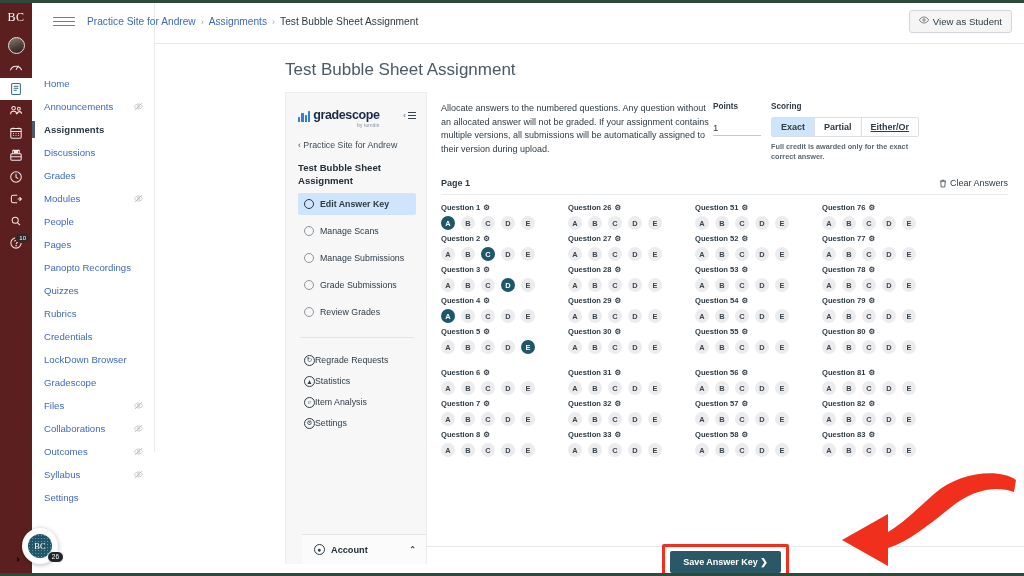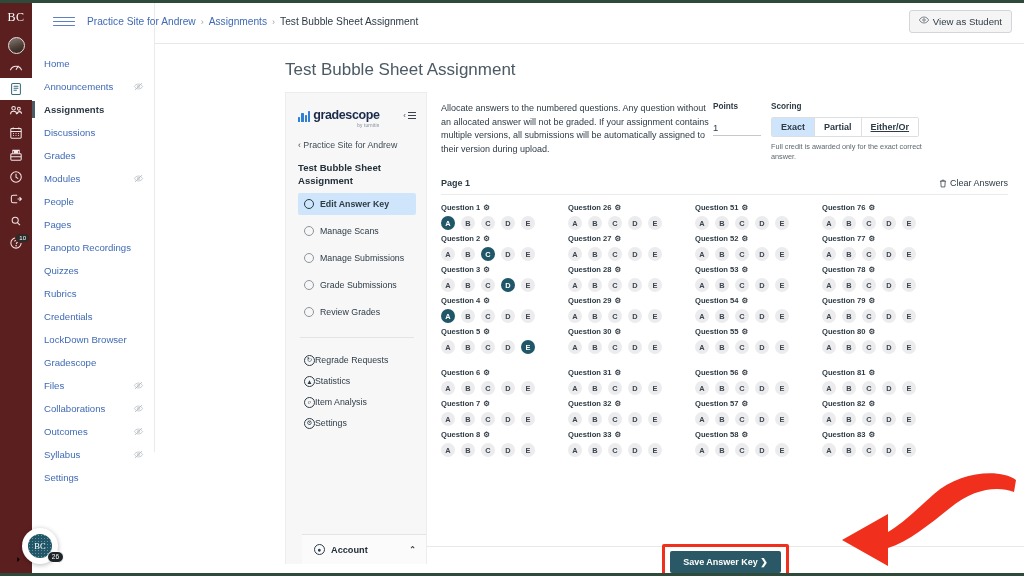--- a/index.html
+++ b/index.html
@@ -49,21 +49,21 @@
   }
   .gn-collapse {
     position: absolute; bottom: 10px; left: 0; width: 32px;
     display: flex; align-items: center; justify-content: center;
   }
 
   
   .course-nav {
     width: 123px; flex: 0 0 123px; height: 452px;
     background: #fff; border-right: 1px solid #e8eaec;
-    padding-top: 52px; position: relative;
+    padding-top: 72px; position: relative;
   }
   .cn-item {
     display: flex; align-items: center; justify-content: space-between;
     padding: 0 10px 0 12px; height: 23px;
     font-size: 9.6px; color: #3f6ab5; cursor: pointer;
     position: relative;
   }
   .cn-item.active { color: #2d3b45; font-weight: bold; }
   .cn-item.active::before {
     content: ""; position: absolute; left: 0; top: 3px; bottom: 3px;
@@ -163,21 +163,21 @@
   }
   .ak-scoring { width: 180px; }
   .seg { display: flex; border: 1px solid #dcdfe2; border-radius: 2px; overflow: hidden; width: fit-content; }
   .seg div {
     font-size: 9px; font-weight: bold; color: #2d3b45;
     padding: 4px 9px; cursor: pointer; border-right: 1px solid #dcdfe2;
     background: #fff;
   }
   .seg div:last-child { border-right: none; text-decoration: underline; }
   .seg div.on { background: #cfe5fb; }
-  .seg-note { font-size: 7.3px; color: #5d686f; margin-top: 5px; line-height: 1.4; width: 155px; }
+  .seg-note { font-size: 7.3px; color: #5d686f; margin-top: 5px; line-height: 1.4; width: 155px; font-weight: bold; }
 
   .page-row {
     display: flex; align-items: center; margin-top: 16px;
     padding-bottom: 6px; border-bottom: 1px solid #e9ebec; text-align: center;
   }
   .page-lbl { font-size: 9px; font-weight: bold; color: #2d3b45; }
   .clear-ans { margin-left: auto; font-size: 9px; color: #2d3b45; display: flex; align-items: center; gap: 3px; cursor: pointer; }
 
   .q-grid { display: flex; margin-top: 8px; }
   .q-col { width: 127px; flex: 0 0 127px; }

